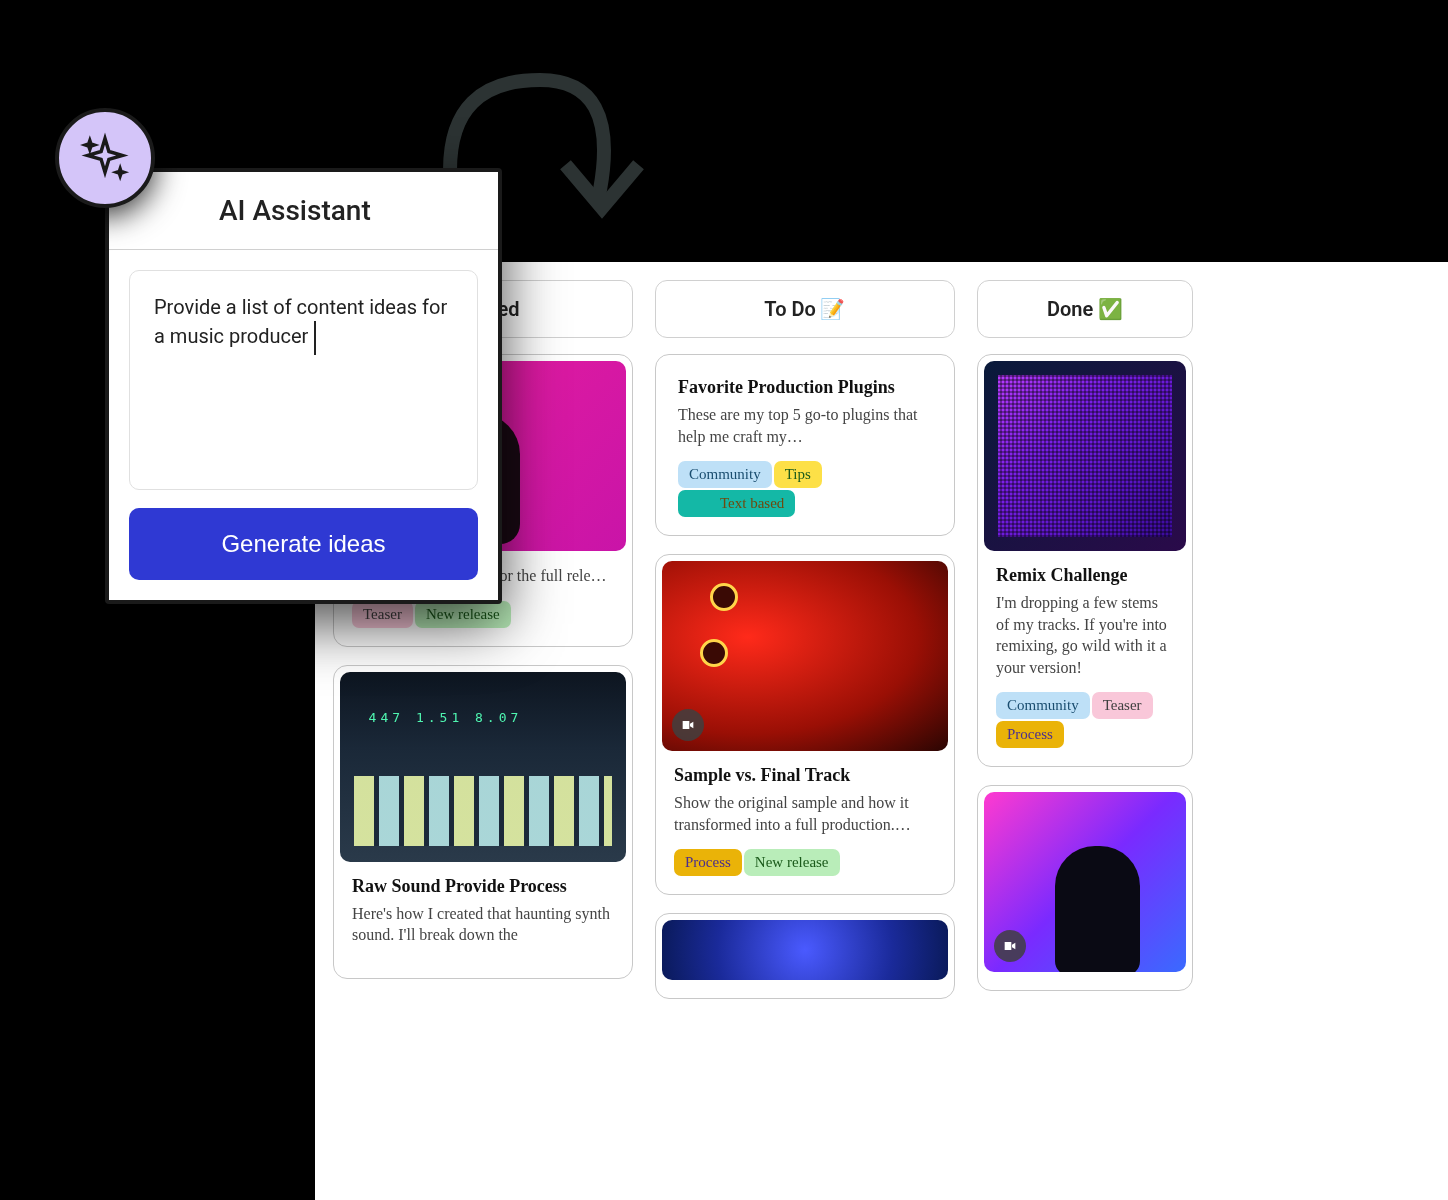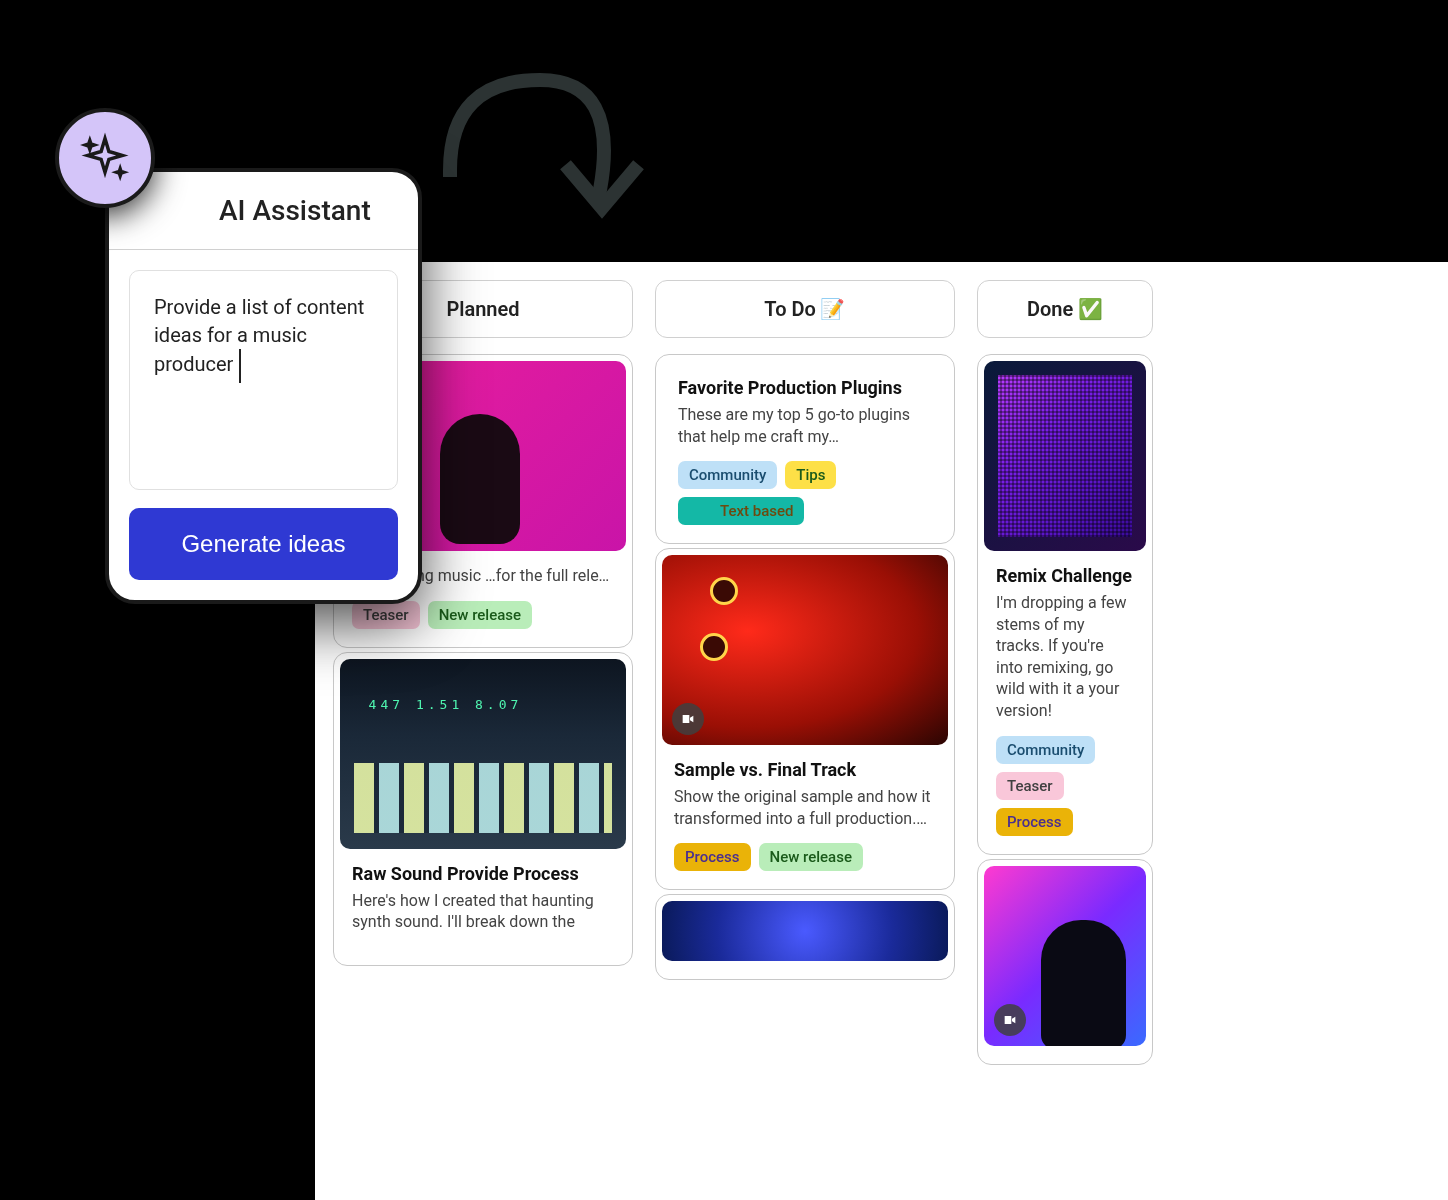--- a/index.html
+++ b/index.html
@@ -32,24 +32,24 @@
       align-items: center;
       justify-content: center;
       z-index: 101;
       box-shadow: 0 8px 30px rgba(0,0,0,0.8);
     }
     .ai-sparkle-badge svg { width: 52px; height: 52px; }
     .ai-panel {
       position: absolute;
       top: 60px;
       left: 50px;
-      width: 317px;
+      width: 397px;
       background: #fff;
       border: 4px solid #1a1a1a;
-      border-radius: 30px;
+      border-radius: 4px;
       box-shadow: 0 20px 60px rgba(0,0,0,0.7);
       overflow: hidden;
     }
     .ai-panel-header {
       padding: 22px 30px 22px 110px;
       border-bottom: 1px solid #d0d0d0;
       font-size: 28px;
       font-weight: 500;
       color: #222;
     }
@@ -123,23 +123,24 @@
       font-size: 20px;
       font-weight: 600;
       color: #222;
       margin-bottom: 16px;
       background: #fff;
     }
     .card {
       border: 1px solid #c8c8c8;
       border-radius: 14px;
       background: #fff;
-      margin-bottom: 4px;
+      margin-bottom: 18px;
       overflow: hidden;
       padding-bottom: 18px;
+      font-family: Liberation Serif, serif;
     }
     .card-image {
       width: calc(100% - 12px);
       margin: 6px 6px 14px 6px;
       height: 190px;
       border-radius: 10px;
       position: relative;
       overflow: hidden;
     }
     .card-content { padding: 0 18px; }
@@ -151,21 +152,21 @@
     }
     .card-desc {
       font-size: 16px;
       color: #444;
       line-height: 1.35;
       margin-bottom: 14px;
     }
     .tags {
       display: flex;
       flex-wrap: wrap;
-      gap: 8px;
+      gap: 2px;
       padding: 0 18px;
     }
     .card .tags { padding: 0; }
     .card-content .tags { padding: 0; }
     .tag {
       display: inline-block;
       padding: 5px 11px;
       border-radius: 7px;
       font-size: 15px;
       font-weight: 500;
@@ -366,21 +367,21 @@
           <span class="tag tag-newrelease">New release</span>
         </div>
       </div>
     </div>
 
     <div class="card">
       <div class="card-image img-blue-bokeh" style="height:60px;margin-bottom:0;"></div>
     </div>
   </div>
 
-  <div class="column column-3" style="width:176px;">
+  <div class="column column-3" style="width:216px;">
     <div class="column-header">Done ✅</div>
 
     <div class="card" style="padding-bottom:18px;">
       <div class="card-image img-purple-grid"></div>
       <div class="card-content">
         <div class="card-title">Remix Challenge</div>
         <div class="card-desc">I'm dropping a few stems of my tracks. If you're into remixing, go wild with it a your version!</div>
         <div class="tags">
           <span class="tag tag-community">Community</span>
           <span class="tag tag-teaser">Teaser</span>

